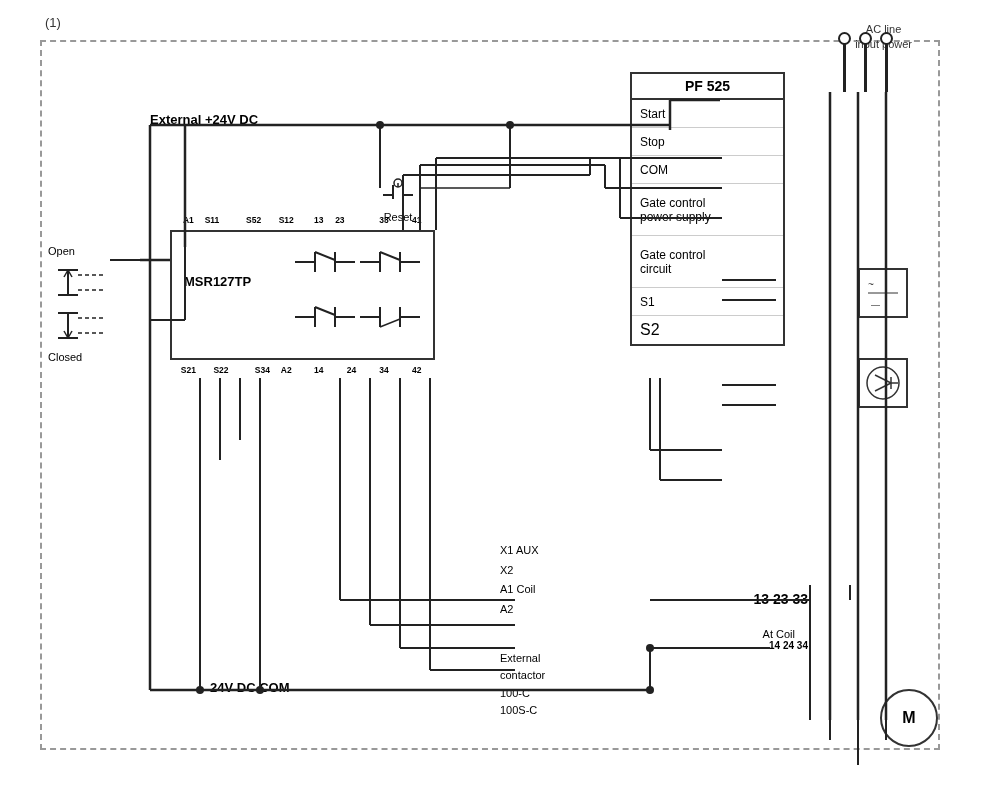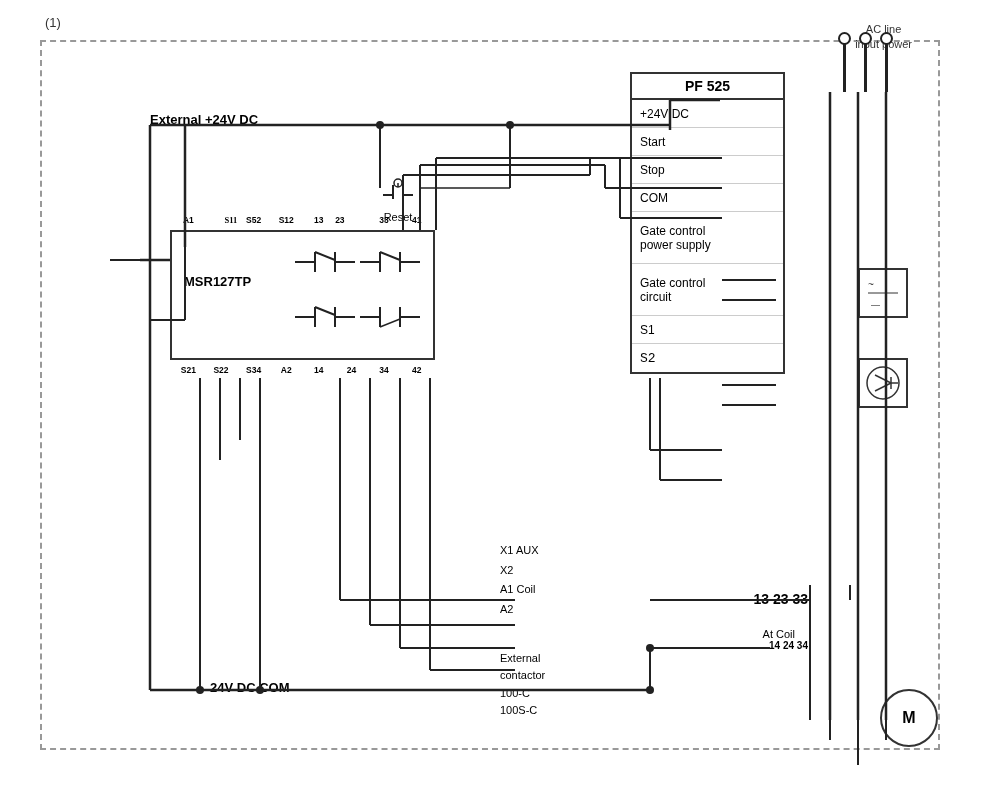--- a/index.html
+++ b/index.html
@@ -69,48 +69,45 @@
     <div style="width:3px;height:50px;background:#222;position:relative;">
       <div style="position:absolute;top:-10px;left:-5px;width:13px;height:13px;border-radius:50%;border:2px solid #222;background:#fff;"></div>
     </div>
   </div>
 
   <div style="position:absolute;top:102px;left:140px;font-size:13px;font-weight:bold;">External +24V DC</div>
 
   <div style="position:absolute;top:62px;right:185px;width:155px;border:2px solid #333;">
     <div style="background:#fff;padding:4px 20px;font-weight:bold;font-size:14px;border-bottom:2px solid #333;text-align:center;">PF 525</div>
     <div style="padding:5px 8px;font-size:12px;border-bottom:1px solid #ccc;min-height:28px;display:flex;align-items:center;">
-        <span>+24V DC</span>
-      </div>
-    <div style="padding:5px 8px;font-size:12px;border-bottom:1px solid #ccc;min-height:28px;display:flex;align-items:center;">
         <span>Start</span>
       </div>
     <div style="padding:5px 8px;font-size:12px;border-bottom:1px solid #ccc;min-height:28px;display:flex;align-items:center;">
         <span>Stop</span>
       </div>
     <div style="padding:5px 8px;font-size:12px;border-bottom:1px solid #ccc;min-height:28px;display:flex;align-items:center;">
         <span>COM</span>
       </div>
     <div style="padding:5px 8px;font-size:12px;border-bottom:1px solid #ccc;min-height:52px;display:flex;align-items:center;white-space:pre-line;"><span>Gate control
 power supply</span></div>
     <div style="padding:5px 8px;font-size:12px;border-bottom:1px solid #ccc;min-height:52px;display:flex;align-items:center;white-space:pre-line;"><span>Gate control
 circuit</span></div>
     <div style="padding:5px 8px;font-size:12px;border-bottom:1px solid #ccc;min-height:28px;display:flex;align-items:center;">
         <span>S1</span>
       </div>
-    <div style="padding:5px 8px;font-size:13px;min-height:28px;display:flex;align-items:center;font-family:Liberation Mono, monospace;">
+    <div style="padding:5px 8px;font-size:16px;min-height:28px;display:flex;align-items:center;">
         <span>S2</span>
       </div>
   </div>
 
   <div style="position:absolute;top:220px;left:160px;width:265px;height:130px;border:2px solid #333;background:#fff;">
 
     <div style="position:absolute;top:-17px;left:0;width:100%;display:flex;font-size:8.5px;font-weight:bold;">
       <div style="flex:1;text-align:center;">A1</div>
-      <div style="flex:1;text-align:right;font-family:Liberation Serif, serif;">S11</div>
+      <div style="flex:1;text-align:left;">S11</div>
       <div style="flex:1;text-align:center;">S52</div>
       <div style="flex:1;text-align:center;">S12</div>
       <div style="flex:1;text-align:center;">13</div>
       <div style="flex:1;text-align:left;">23</div>
       <div style="flex:1;text-align:center;">33</div>
       <div style="flex:1;text-align:center;">41</div>
     </div>
 
     <div style="position:absolute;top:42px;left:12px;font-weight:bold;font-size:13px;">MSR127TP</div>
 
@@ -137,29 +134,55 @@
       <line x1="80" y1="75" x2="100" y2="75" stroke="#222" stroke-width="2"></line>
       <line x1="100" y1="65" x2="100" y2="85" stroke="#222" stroke-width="2"></line>
       <line x1="100" y1="85" x2="120" y2="77" stroke="#222" stroke-width="1.5"></line>
       <line x1="120" y1="75" x2="140" y2="75" stroke="#222" stroke-width="2"></line>
       <line x1="120" y1="65" x2="120" y2="85" stroke="#222" stroke-width="2"></line>
     </svg>
 
     <div style="position:absolute;bottom:-17px;left:0;width:100%;display:flex;font-size:8.5px;font-weight:bold;margin-top:12px;">
       <div style="flex:1;text-align:center;">S21</div>
       <div style="flex:1;text-align:center;">S22</div>
-      <div style="flex:1;text-align:center;">S34</div>
+      <div style="flex:1;text-align:right;">S34</div>
       <div style="flex:1;text-align:center;">A2</div>
       <div style="flex:1;text-align:center;">14</div>
       <div style="flex:1;text-align:center;">24</div>
       <div style="flex:1;text-align:center;">34</div>
       <div style="flex:1;text-align:center;">42</div>
     </div>
   </div>
 
+  <div style="position:absolute;top:235px;left:38px;">
+    <div style="font-size:11px;margin-bottom:8px;">Open</div>
+    <svg width="55" height="80">
+
+      <line x1="20" y1="5" x2="20" y2="30" stroke="#222" stroke-width="2"></line>
+      <line x1="10" y1="5" x2="30" y2="5" stroke="#222" stroke-width="2"></line>
+      <line x1="10" y1="30" x2="30" y2="30" stroke="#222" stroke-width="2"></line>
+
+      <line x1="20" y1="5" x2="16" y2="12" stroke="#222" stroke-width="1.5"></line>
+      <line x1="20" y1="5" x2="24" y2="12" stroke="#222" stroke-width="1.5"></line>
+
+      <line x1="30" y1="10" x2="55" y2="10" stroke="#222" stroke-width="1.5" stroke-dasharray="4,3"></line>
+      <line x1="30" y1="25" x2="55" y2="25" stroke="#222" stroke-width="1.5" stroke-dasharray="4,3"></line>
+
+      <line x1="20" y1="48" x2="20" y2="73" stroke="#222" stroke-width="2"></line>
+      <line x1="10" y1="48" x2="30" y2="48" stroke="#222" stroke-width="2"></line>
+      <line x1="10" y1="73" x2="30" y2="73" stroke="#222" stroke-width="2"></line>
+
+      <line x1="20" y1="73" x2="16" y2="66" stroke="#222" stroke-width="1.5"></line>
+      <line x1="20" y1="73" x2="24" y2="66" stroke="#222" stroke-width="1.5"></line>
+
+      <line x1="30" y1="53" x2="55" y2="53" stroke="#222" stroke-width="1.5" stroke-dasharray="4,3"></line>
+      <line x1="30" y1="68" x2="55" y2="68" stroke="#222" stroke-width="1.5" stroke-dasharray="4,3"></line>
+    </svg>
+    <div style="font-size:11px;margin-top:2px;">Closed</div>
+  </div>
 
   <div style="position:absolute;top:165px;left:368px;">
     <svg width="40" height="30">
 
       <line x1="5" y1="20" x2="15" y2="20" stroke="#222" stroke-width="2"></line>
       <line x1="15" y1="10" x2="15" y2="24" stroke="#222" stroke-width="2"></line>
       <line x1="25" y1="10" x2="25" y2="24" stroke="#222" stroke-width="2"></line>
       <line x1="25" y1="20" x2="35" y2="20" stroke="#222" stroke-width="2"></line>
 
       <circle cx="20" cy="8" r="4" fill="none" stroke="#222" stroke-width="1.5"></circle>

